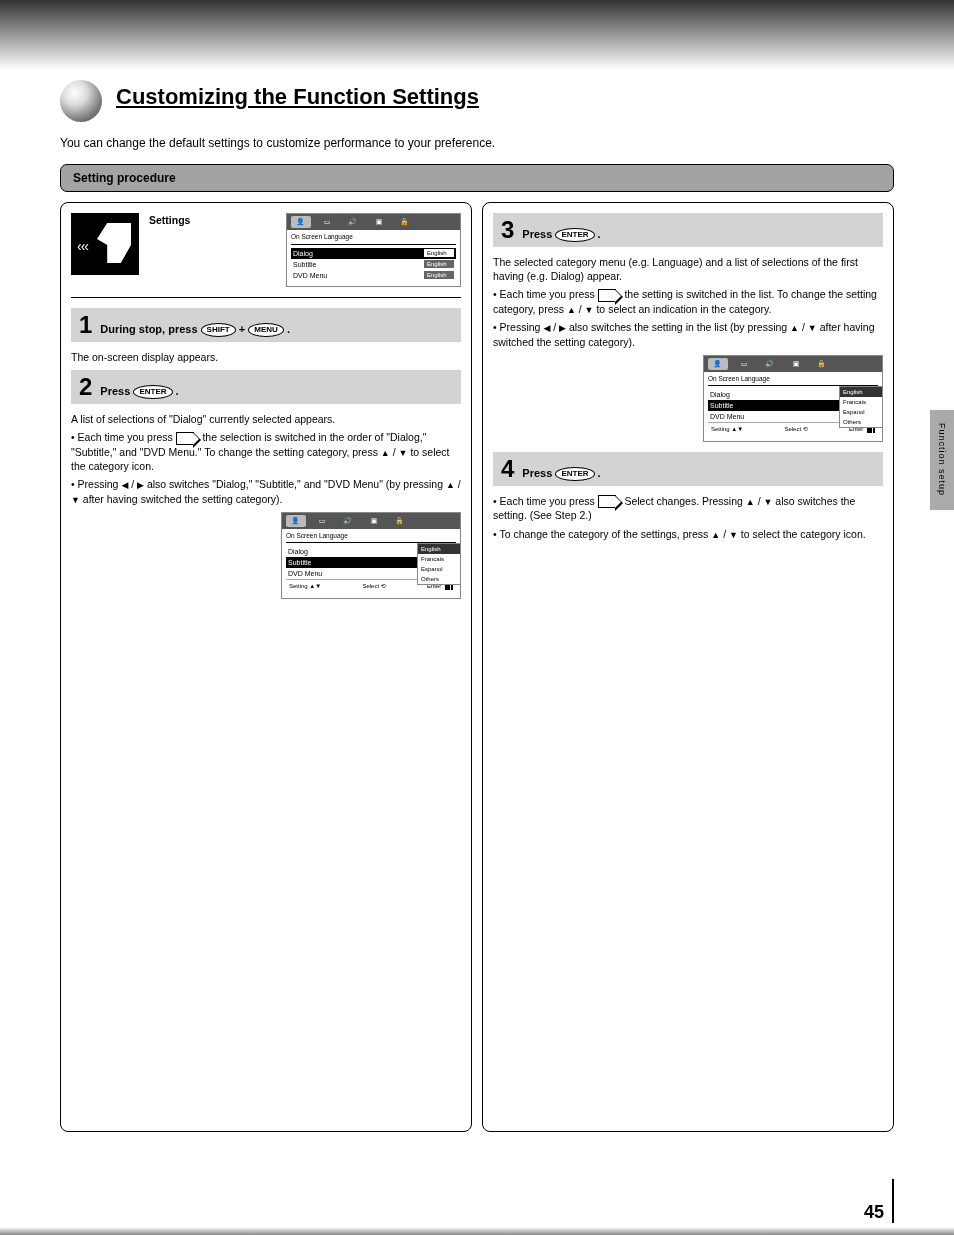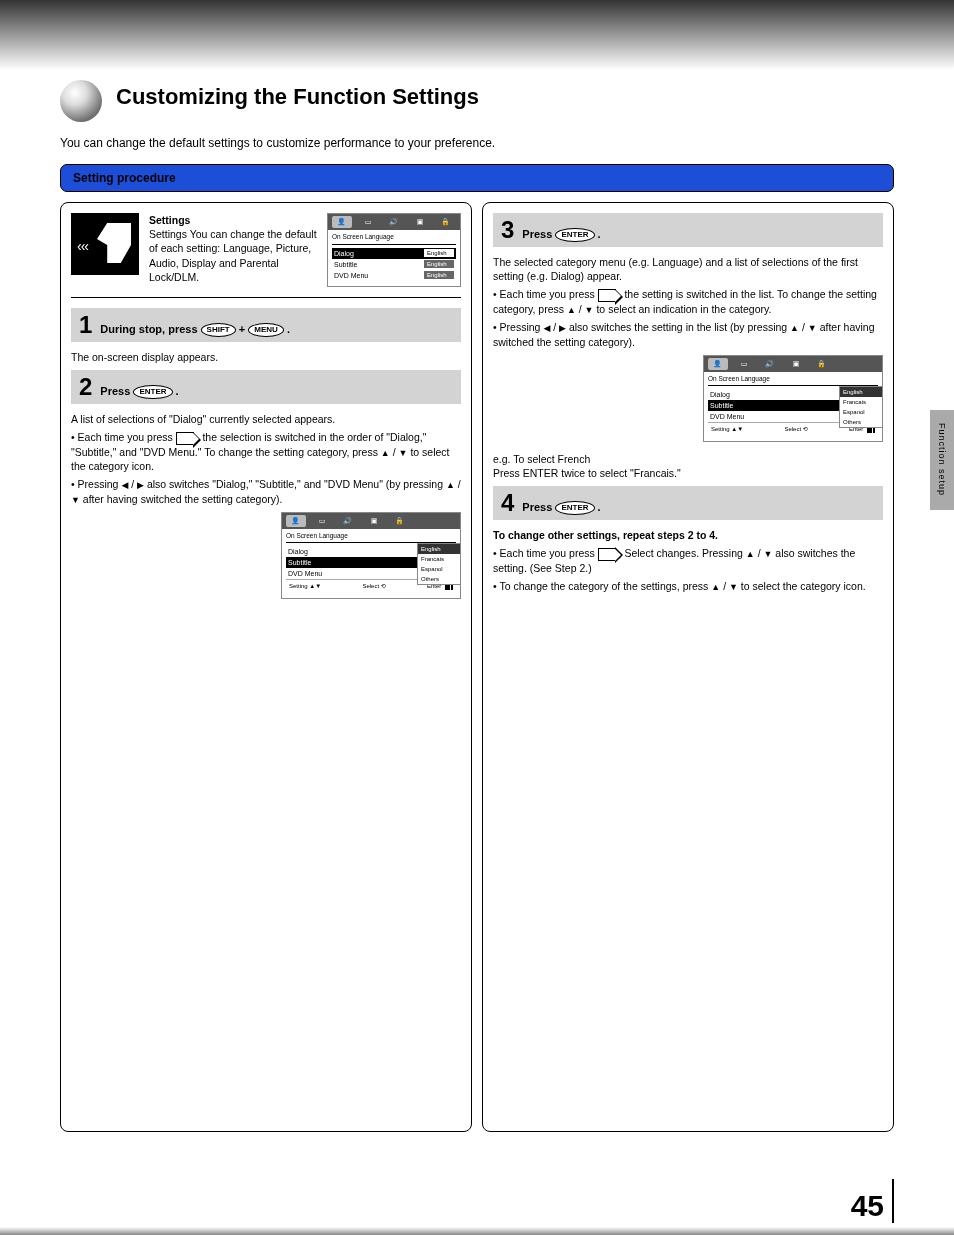--- a/index.html
+++ b/index.html
@@ -15,36 +15,37 @@
   .top-grad {
     width: 100%;
     height: 70px;
     background: linear-gradient(to bottom, #333 0%, #999 50%, #fff 100%);
   }
   .title-row {
     display: flex;
     align-items: flex-start;
     gap: 14px;
     padding: 10px 60px 0 60px;
+    text-decoration: underline;
   }
   .sphere {
     width: 42px; height: 42px;
     border-radius: 50%;
     background: radial-gradient(circle at 35% 30%, #fff 0%, #ddd 30%, #777 70%, #444 100%);
   }
   .main-title { font-size: 22px; font-weight: bold; padding-top: 4px; }
   .lead { padding: 14px 80px 8px 60px; font-size: 12px; }
   .section-bar {
     margin: 6px 60px 10px 60px;
     border: 1px solid #000;
     border-radius: 7px;
     padding: 6px 12px;
     font-weight: bold;
     font-size: 12px;
-    background: #1d4ed8;
+    background: #a3a3a3;
   }
   .cols {
     display: flex;
     gap: 10px;
     padding: 0 60px;
   }
   .col {
     flex: 1;
     border: 1px solid #000;
     border-radius: 8px;
@@ -188,21 +189,21 @@
   }
   .footer {
     position: absolute;
     bottom: 12px;
     left: 60px; right: 60px;
     display: flex;
     justify-content: flex-end;
     align-items: flex-end;
     gap: 8px;
   }
-  .pg-big { font-size: 30px; font-weight: bold; }
+  .pg-big { font-size: 18px; font-weight: bold; }
   .pg-bar { width: 2px; height: 44px; background: #000; }
   .foot-grad { position: absolute; bottom: 0; left: 0; right: 0; height: 8px; background: linear-gradient(to bottom,#fff,#888);}
   .osd-container-right { margin-left: auto; }
   .justify { text-align: left; }
 </style>
 </head>
 <body>
 
 <div class="top-grad"></div>
 
@@ -219,22 +220,20 @@
 
 <div class="cols">
 
   <div class="col">
     <div class="settings-intro">
       <div class="settings-icon">
         <span class="radiate">‹‹‹</span>
       </div>
       <div class="settings-text">
         <span class="bold">Settings</span><br>
-        <span>Settings
-You can change the default of each setting: Language, Picture, Audio, Display and Parental Lock/DLM.</span>
       </div>
       <div class="osd osd-container-right">
         <div class="osd-tabs">
           <div class="osd-tab sel">👤</div>
           <div class="osd-tab">▭</div>
           <div class="osd-tab">🔊</div>
           <div class="osd-tab">▣</div>
           <div class="osd-tab">🔒</div>
         </div>
         <div class="osd-body">
@@ -344,21 +343,21 @@
   <div class="col">
 
     <div class="step-band" style="margin-top:0;">
       <div class="step-num">3</div>
       <div class="step-text">
         <span>Press </span>
         <span class="oval">ENTER</span>
         <span>.</span>
       </div>
     </div>
-    <p>The selected category menu (e.g. Language) and a list of selections of the first setting (e.g. Dialog) appear.</p>
+    <p>The selected category menu (e.g. Language) and a list of selections of the first having (e.g. Dialog) appear.</p>
     <p class="justify">
       <span>• Each time you press </span>
       <span class="house"></span>
       <span>, the setting is switched in the list. To change the setting category, press </span>
       <span class="arrow">▲</span>
       <span> / </span>
       <span class="arrow">▼</span>
       <span> to select an indication in the category.</span>
     </p>
     <p class="justify">
@@ -407,32 +406,29 @@
             <div class="opt sel">English</div>
             <div class="opt">Francais</div>
             <div class="opt">Espanol</div>
             <div class="opt">Others</div>
           </div>
         </div>
       </div>
       </div>
     </div>
 
-    <p style="white-space:pre-line;">e.g. To select French
-Press ENTER twice to select "Francais."</p>
 
     <div class="step-band">
       <div class="step-num">4</div>
       <div class="step-text">
         <span>Press </span>
         <span class="oval">ENTER</span>
         <span>.</span>
       </div>
     </div>
-    <p class="bold">To change other settings, repeat steps 2 to 4.</p>
 
     <p class="justify">
       <span>• Each time you press </span>
       <span class="house"></span>
       <span>, Select changes. Pressing </span>
       <span class="arrow">▲</span>
       <span> / </span>
       <span class="arrow">▼</span>
       <span> also switches the setting. (See Step 2.)</span>
     </p>

